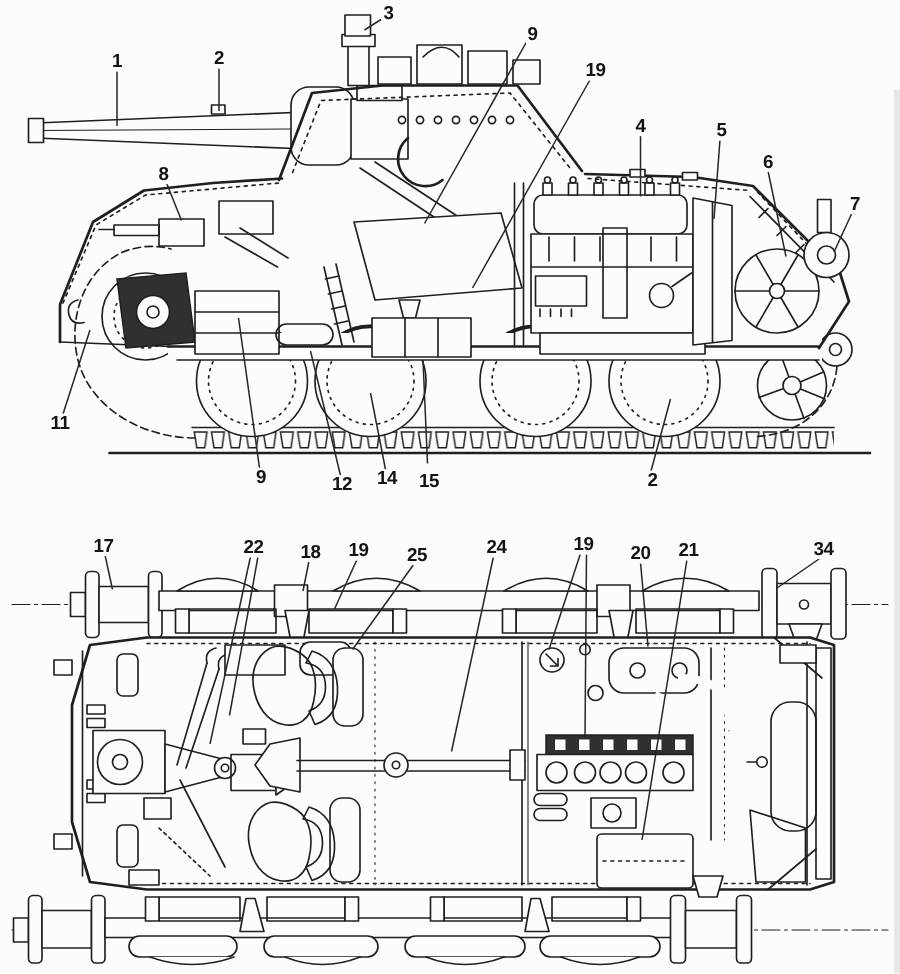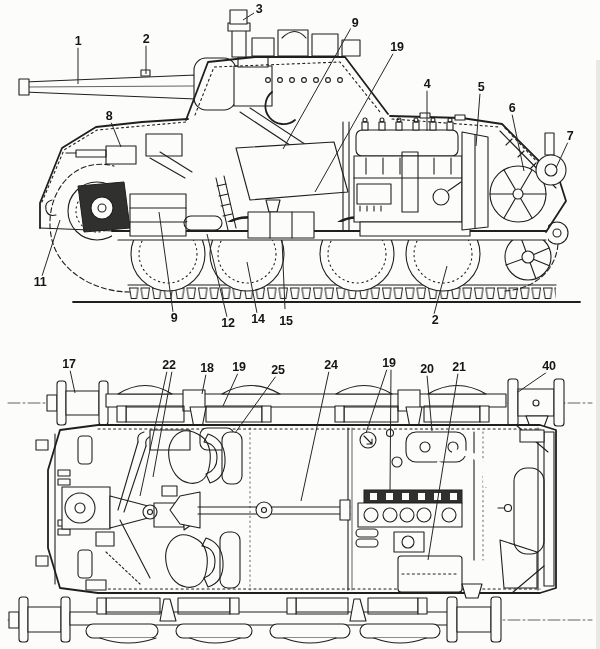--- a/index.html
+++ b/index.html
@@ -470,19 +470,19 @@
 <div class="co" style="left:40px;top:282px">11</div>
 <div class="co" style="left:174px;top:318px">9</div>
 <div class="co" style="left:228px;top:323px">12</div>
 <div class="co" style="left:258px;top:319px">14</div>
 <div class="co" style="left:286px;top:321px">15</div>
 <div class="co" style="left:435px;top:320px">2</div>
 <div class="co" style="left:69px;top:364px">17</div>
 <div class="co" style="left:207px;top:368px">18</div>
 <div class="co" style="left:239px;top:367px">19</div>
 <div class="co" style="left:427px;top:369px">20</div>
-<div class="co" style="left:549px;top:366px">40</div>
+<div class="co" style="left:549px;top:366px">34</div>
 <div class="co" style="left:169px;top:365px">22</div>
 <div class="co" style="left:278px;top:370px">25</div>
 <div class="co" style="left:331px;top:365px">24</div>
 <div class="co" style="left:459px;top:367px">21</div>
 <div class="co" style="left:389px;top:363px">19</div>
 </div>
 
 </body></html>

